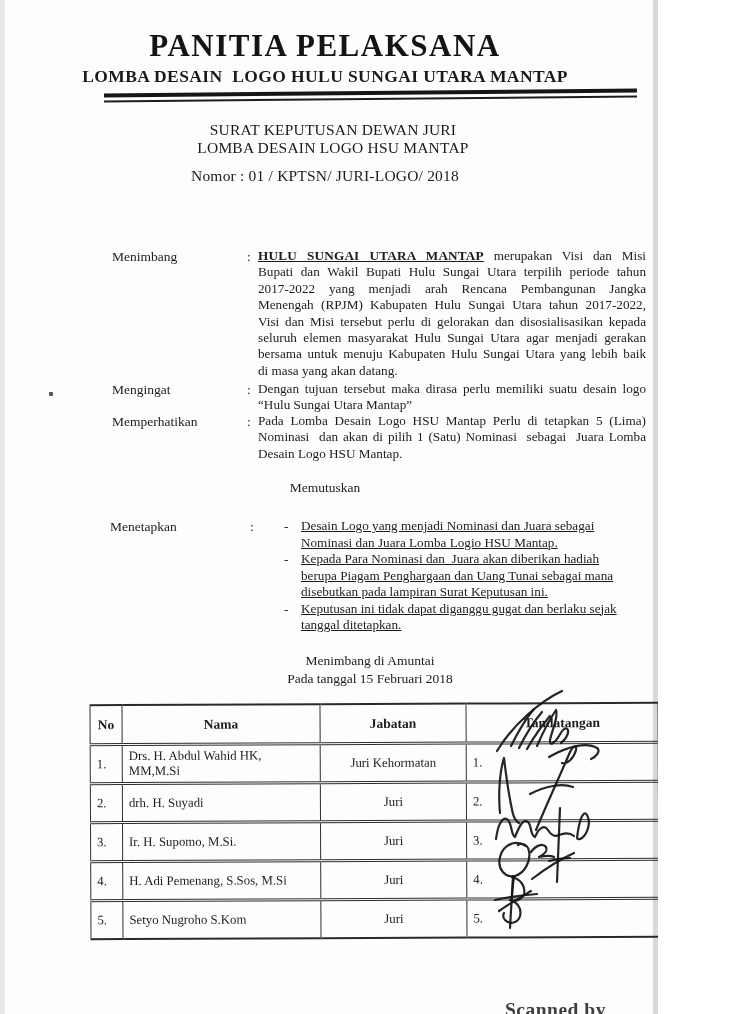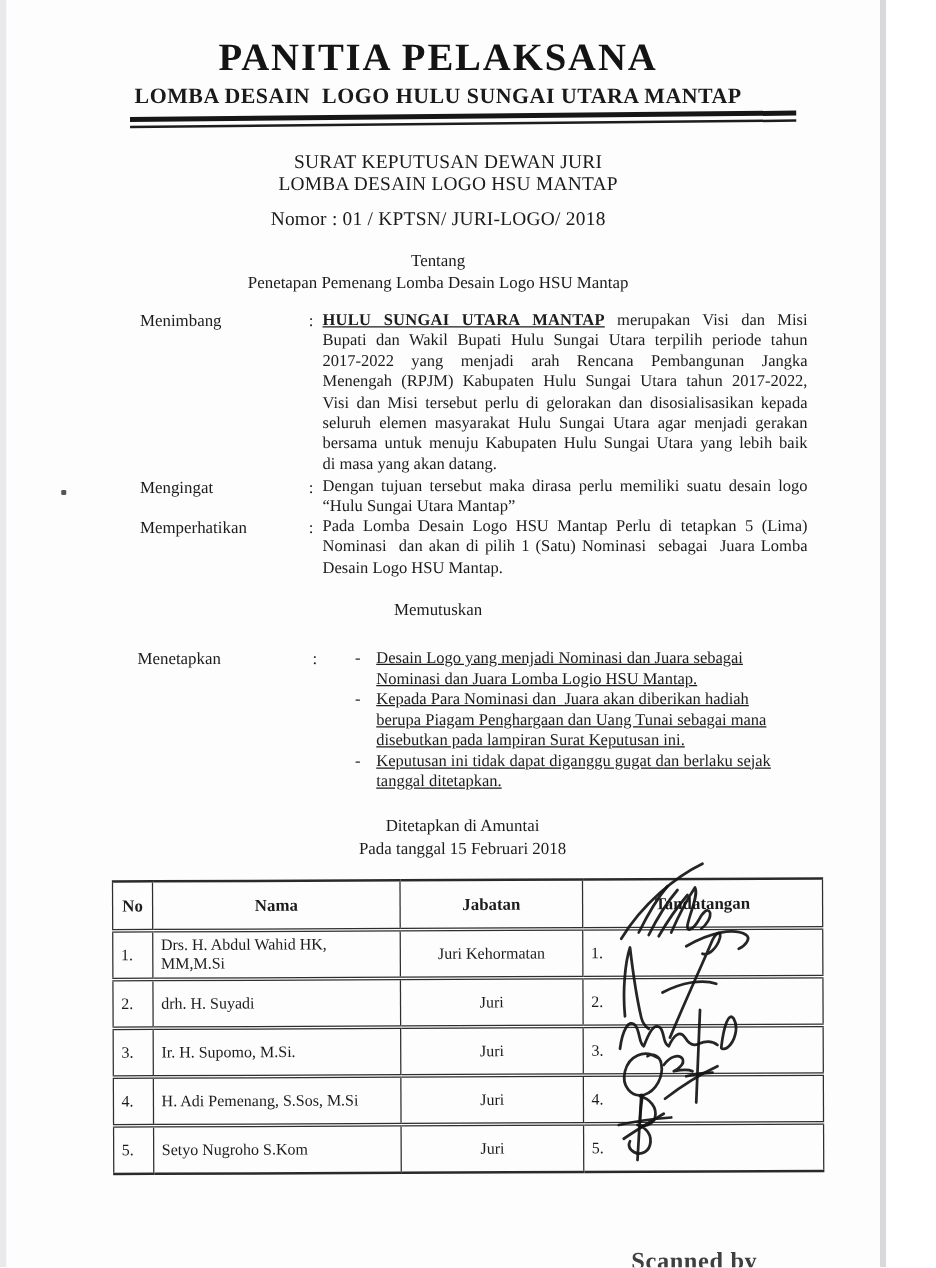--- a/index.html
+++ b/index.html
@@ -1,17 +1,17 @@
 <!DOCTYPE html>
 <html><head>
 <meta charset="utf-8">
 <style>
   html,body { margin:0; padding:0; background:#ffffff; }
   .page {
-    position:relative; width:709px; height:1014px;
+    position:relative; width:658px; height:1014px;
     background:#fdfdfd; overflow:hidden;
     font-family:"Liberation Serif","DejaVu Serif",serif;
     color:#1c1c1c;
   }
   .edge-left  { position:absolute; left:0; top:0; width:5px;  height:1014px; background:#e9e9eb; }
   .edge-right { position:absolute; right:0; top:0; width:5px; height:1014px; background:#d9d9db; }
   .speck { position:absolute; left:49px; top:392px; width:4px; height:4px; background:#55555c; border-radius:1px; }
 
   .abs { position:absolute; }
 
@@ -104,24 +104,20 @@
   <div class="abs hdr-title">PANITIA PELAKSANA</div>
   <div class="abs hdr-sub">LOMBA DESAIN  LOGO HULU SUNGAI UTARA MANTAP</div>
   <div class="abs hdr-rule"></div>
 
   <div class="abs doc-title">
     <div>SURAT KEPUTUSAN DEWAN JURI</div>
     <div>LOMBA DESAIN LOGO HSU MANTAP</div>
   </div>
   <div class="abs doc-number">Nomor : 01 / KPTSN/ JURI-LOGO/ 2018</div>
 
-  <div class="abs subject">
-    <div>Tentang</div>
-    <div>Penetapan Pemenang Lomba Desain Logo HSU Mantap</div>
-  </div>
 
   <div class="lbl" style="top:249px">Menimbang</div>
   <div class="coln" style="top:249px">:</div>
   <div class="body-col" style="top:248px">
     <div class="ln jl"><span class="b">HULU SUNGAI UTARA MANTAP</span><span> merupakan Visi dan Misi</span></div>
     <div class="ln jl">Bupati dan Wakil Bupati Hulu Sungai Utara terpilih periode tahun</div>
     <div class="ln jl">2017-2022 yang menjadi arah Rencana Pembangunan Jangka</div>
     <div class="ln jl">Menengah (RPJM) Kabupaten Hulu Sungai Utara tahun 2017-2022,</div>
     <div class="ln jl">Visi dan Misi tersebut perlu di gelorakan dan disosialisasikan kepada</div>
     <div class="ln jl">seluruh elemen masyarakat Hulu Sungai Utara agar menjadi gerakan</div>
@@ -167,21 +163,21 @@
     <div class="bullet">
       <span class="dash">-</span>
       <div class="blines">
         <div class="ln">Keputusan ini tidak dapat diganggu gugat dan berlaku sejak</div>
         <div class="ln">tanggal ditetapkan.</div>
       </div>
     </div>
   </div>
 
   <div class="enact">
-    <div>Ditetapkan di Amuntai</div>
+    <div>Menimbang di Amuntai</div>
     <div>Pada tanggal 15 Februari 2018</div>
   </div>
 
   <table class="sk">
     <colgroup>
         <col class="c-no">
         <col class="c-nama">
         <col class="c-jab">
         <col class="c-ttd">
       </colgroup>

